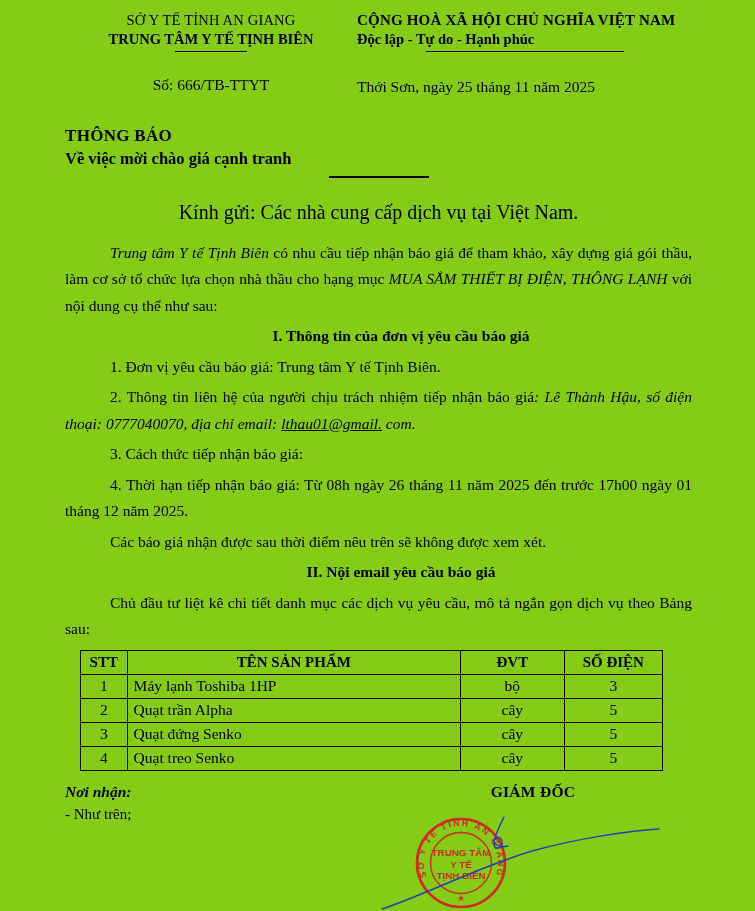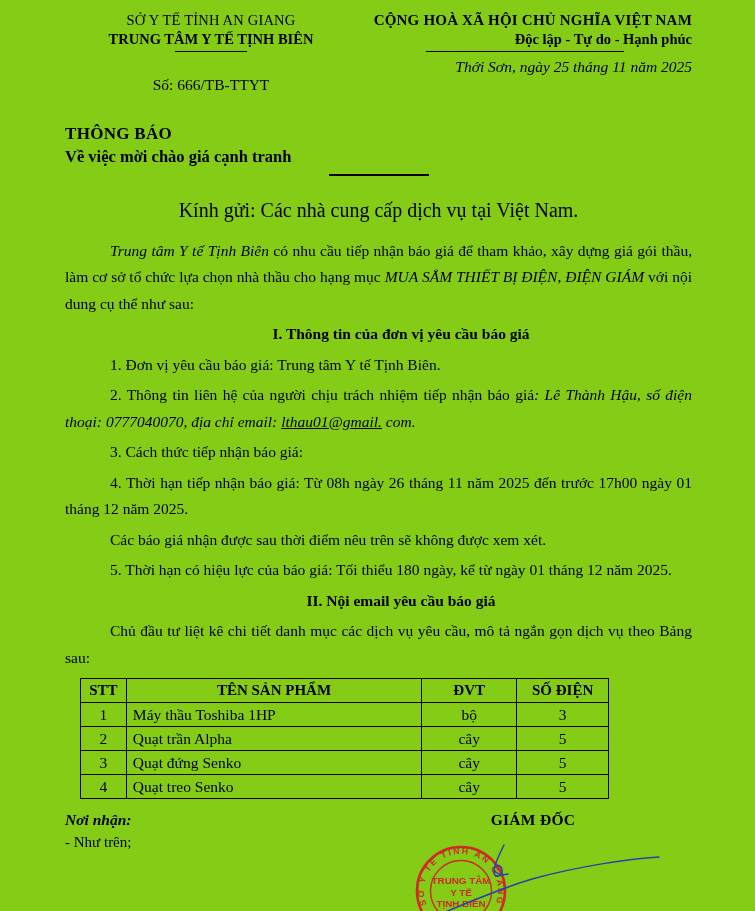--- a/index.html
+++ b/index.html
@@ -8,50 +8,50 @@
   .page {
     position: relative;
     width: 755px; height: 911px;
     background: #84cc16;
     padding: 12px 63px 0 65px;
     overflow: hidden;
   }
   
   .doc-header { display:flex; }
   .hdr-left { width: 292px; text-align:center; }
-  .hdr-right { flex:1; text-align:right; }
+  .hdr-right { flex:1; text-align:left; }
   .hdr-line1 { font-size:14.5px; letter-spacing:.2px; }
   .hdr-line2 { font-size:14.5px; font-weight:bold; margin-top:2px; }
   .hdr-right .hdr-line1 { font-weight:bold; font-size:15px; }
   .hdr-right .hdr-line2 { font-size:14.5px; }
   .rule-small { height:1px; background:#000; width:72px; margin:3px auto 0; }
   .rule-motto { height:1px; background:#000; width:198px; margin:3px auto 0; }
   .doc-number { font-size:15.5px; margin-top:24px; }
-  .date-line { font-size:15.5px; font-style:italic; margin-top:6px; }
+  .date-line { font-size:15.5px; margin-top:26px; }
   
   .title-block { text-align:left; margin-top:30px; }
   .title-main { font-size:17px; font-weight:bold; letter-spacing:.3px; }
   .title-sub { font-size:16.5px; font-weight:bold; margin-top:3px; }
   .rule-title { height:1.5px; background:#000; width:100px; margin:7px auto 0; }
   .salutation { text-align:center; font-size:20px; margin-top:23px; }
   
   .body-text { margin-top:16px; }
   .body-text p {
     font-size:15.5px; line-height:26.5px;
     text-align:justify; text-indent:45px;
     margin: 4px 0;
   }
   .body-text p.heading { font-weight:bold; text-align:center; }
   .it { font-style: italic; }
   .u-it { font-style: italic; text-decoration: underline; }
   
   table.items {
     border-collapse: collapse;
     margin: 7px 0 0 15px;
-    width: 529px;
+    width: 583px;
     font-size:15.5px;
   }
   table.items th, table.items td {
     border: 1.2px solid #000;
     padding: 1px 6px;
     height: 24px;
   }
   table.items th { font-weight:bold; text-align:center; font-size:15px; }
   td.c { text-align:center; }
   td.l { text-align:left; }
@@ -87,29 +87,28 @@
 
   <div class="title-block">
     <div class="title-main">THÔNG BÁO</div>
     <div class="title-sub">Về việc mời chào giá cạnh tranh</div>
     <div class="rule-title"></div>
   </div>
 
   <div class="salutation">Kính gửi: Các nhà cung cấp dịch vụ tại Việt Nam.</div>
 
   <div class="body-text">
-    <p><span class="it">Trung tâm Y tế Tịnh Biên</span><span> có nhu cầu tiếp nhận báo giá để tham khảo, xây dựng giá gói thầu, làm cơ sở tổ chức lựa chọn nhà thầu cho hạng mục </span><span class="it">MUA SẮM THIẾT BỊ ĐIỆN, ĐIỆN GIÁM</span><span> với nội dung cụ thể như sau:</span></p>
+    <p><span class="it">Trung tâm Y tế Tịnh Biên</span><span> có nhu cầu tiếp nhận báo giá để tham khảo, xây dựng giá gói thầu, làm cơ sở tổ chức lựa chọn nhà thầu cho hạng mục </span><span class="it">MUA SẮM THIẾT BỊ ĐIỆN, THÔNG LẠNH</span><span> với nội dung cụ thể như sau:</span></p>
 
     <p class="heading">I. Thông tin của đơn vị yêu cầu báo giá</p>
     <p>1. Đơn vị yêu cầu báo giá: Trung tâm Y tế Tịnh Biên.</p>
     <p><span>2. Thông tin liên hệ của người chịu trách nhiệm tiếp nhận báo giá</span><span class="it">: Lê Thành Hậu, số điện thoại: 0777040070, địa chỉ email: </span><span class="u-it">lthau01@gmail.</span><span class="it"> com.</span></p>
     <p>3. Cách thức tiếp nhận báo giá:</p>
     <p>4. Thời hạn tiếp nhận báo giá: Từ 08h ngày 26 tháng 11 năm 2025 đến trước 17h00 ngày 01 tháng 12 năm 2025.</p>
     <p>Các báo giá nhận được sau thời điểm nêu trên sẽ không được xem xét.</p>
-    <p>5. Thời hạn có hiệu lực của báo giá: Tối thiểu 180 ngày, kể từ ngày 01 tháng 12 năm 2025.</p>
 
     <p class="heading">II. Nội email yêu cầu báo giá</p>
     <p>Chủ đầu tư liệt kê chi tiết danh mục các dịch vụ yêu cầu, mô tả ngắn gọn dịch vụ theo Bảng sau:</p>
   </div>
 
   <table class="items">
     <colgroup>
         <col style="width:47px">
         <col style="width:354px">
         <col style="width:108px">
@@ -119,21 +118,21 @@
       <tr>
         <th>STT</th>
         <th>TÊN SẢN PHẨM</th>
         <th>ĐVT</th>
         <th>SỐ ĐIỆN</th>
       </tr>
     </thead>
     <tbody>
       <tr>
         <td class="c">1</td>
-        <td class="l">Máy thầu Toshiba 1HP</td>
+        <td class="l">Máy lạnh Toshiba 1HP</td>
         <td class="c">bộ</td>
         <td class="c">3</td>
       </tr>
       <tr>
         <td class="c">2</td>
         <td class="l">Quạt trần Alpha</td>
         <td class="c">cây</td>
         <td class="c">5</td>
       </tr>
       <tr>

